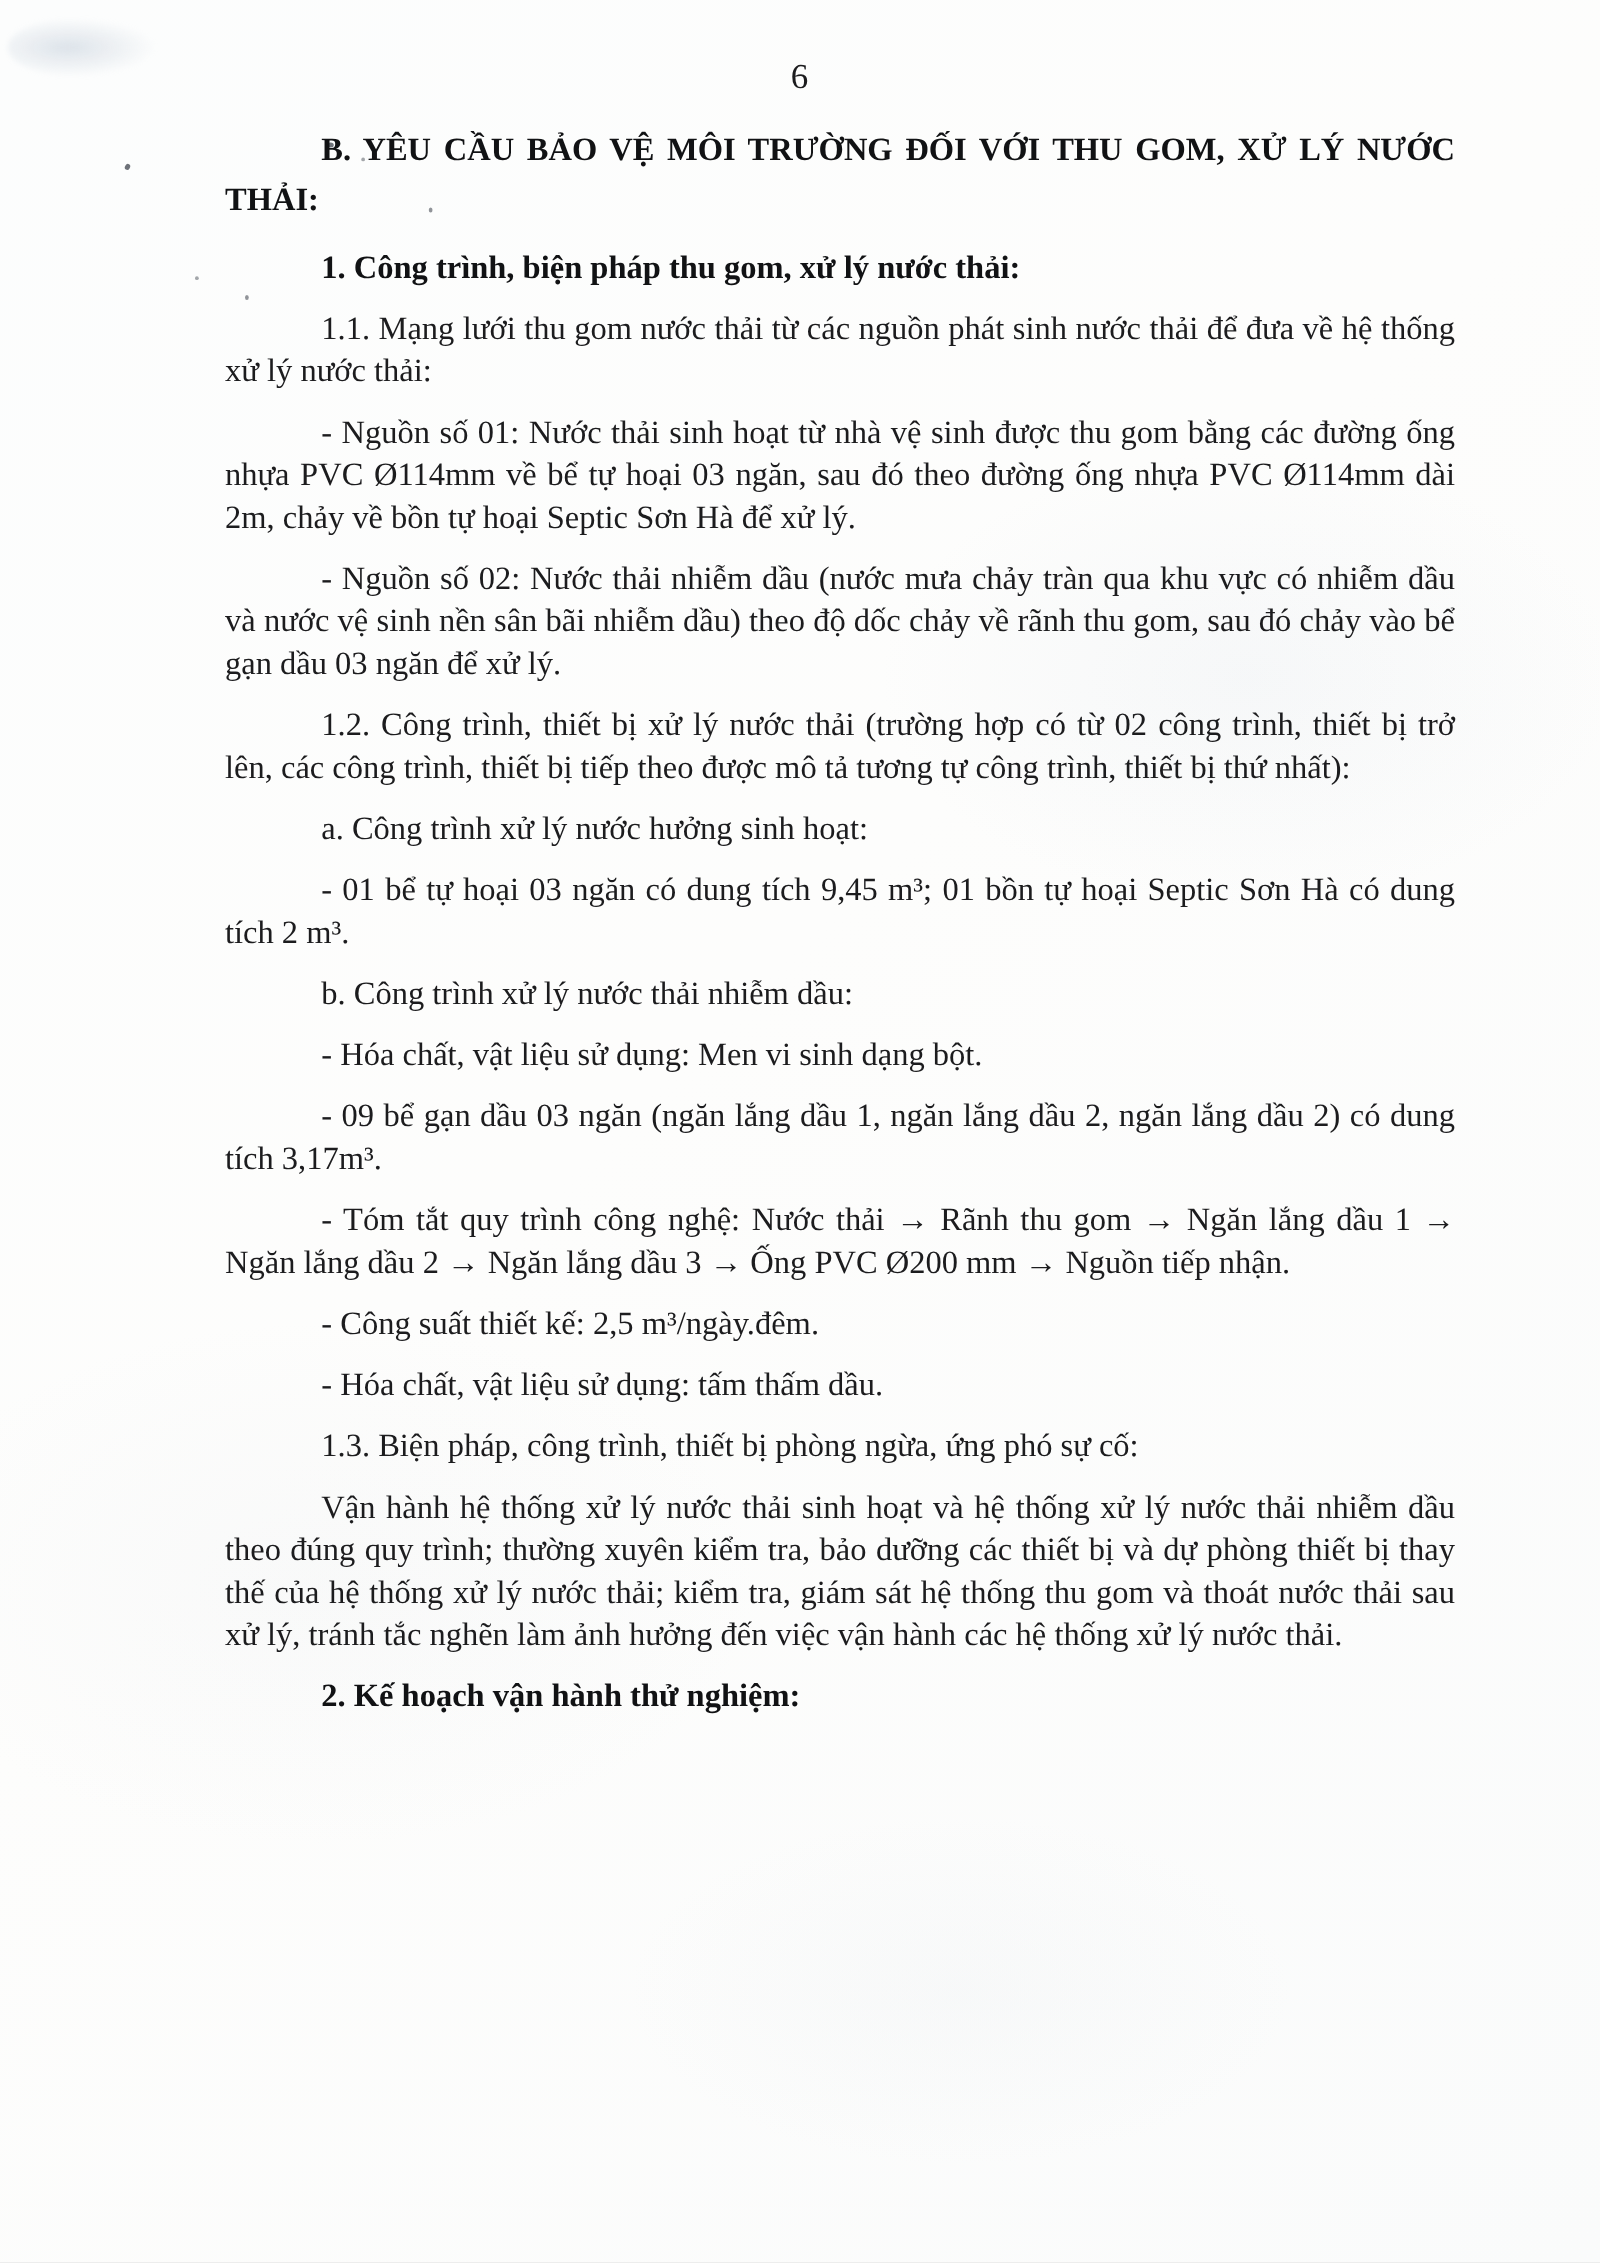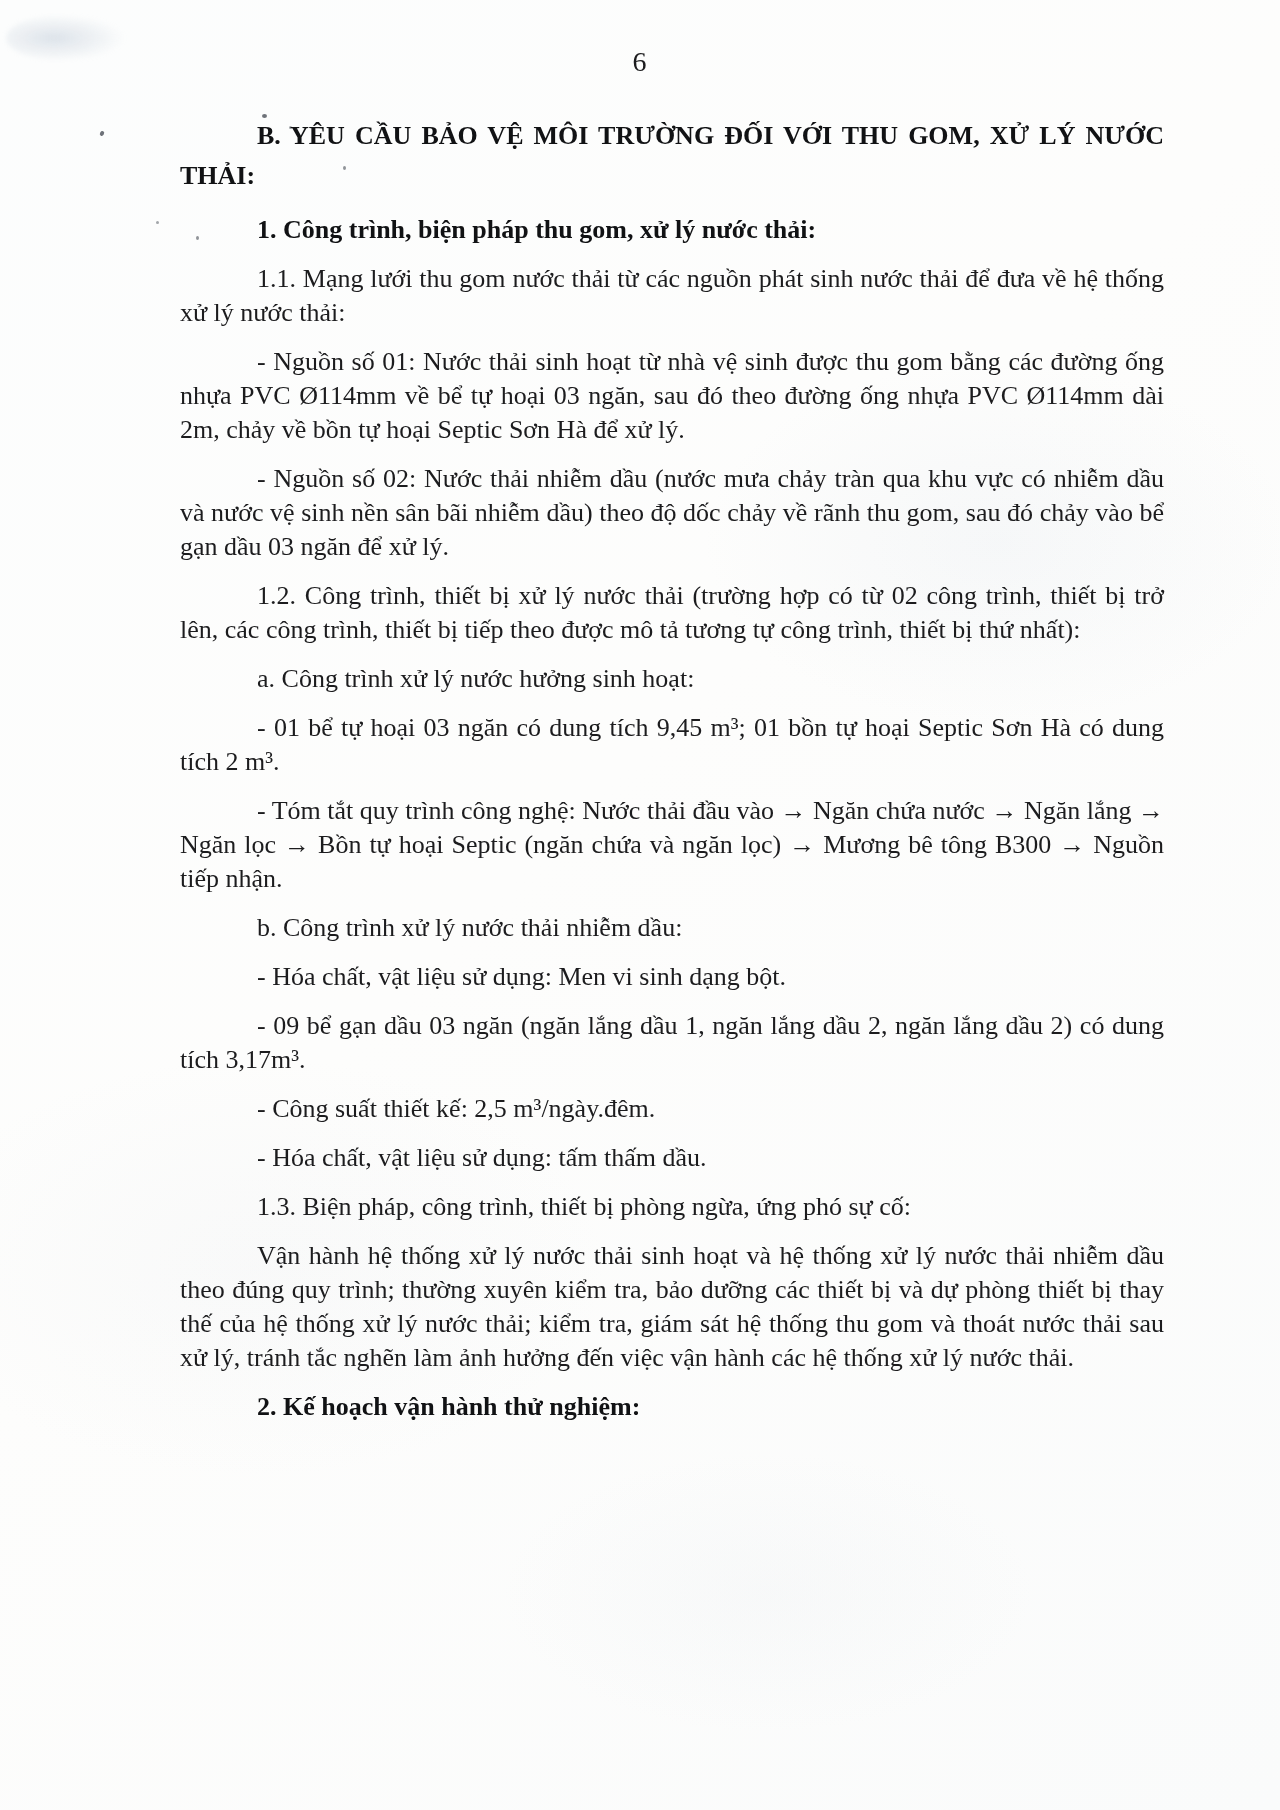--- a/index.html
+++ b/index.html
@@ -50,21 +50,21 @@
     left: 0;
     width: 100%;
     text-align: center;
     font-size: 28px;
     letter-spacing: 1px;
   }
 
   .content {
     position: absolute;
     left: 180px;
-    top: 116px;
+    top: 100px;
     width: 984px;
     font-size: 26px;
     line-height: 34px;
     text-align: justify;
   }
   .content p {
     margin: 0 0 15px 0;
     text-indent: 77px;
   }
   .content p.h {
@@ -96,24 +96,24 @@
 
   <div class="content">
     <p class="h hb">B. YÊU CẦU BẢO VỆ MÔI TRƯỜNG ĐỐI VỚI THU GOM, XỬ LÝ NƯỚC THẢI:</p>
     <p class="h">1. Công trình, biện pháp thu gom, xử lý nước thải:</p>
     <p>1.1. Mạng lưới thu gom nước thải từ các nguồn phát sinh nước thải để đưa về hệ thống xử lý nước thải:</p>
     <p>- Nguồn số 01: Nước thải sinh hoạt từ nhà vệ sinh được thu gom bằng các đường ống nhựa PVC Ø114mm về bể tự hoại 03 ngăn, sau đó theo đường ống nhựa PVC Ø114mm dài 2m, chảy về bồn tự hoại Septic Sơn Hà để xử lý.</p>
     <p>- Nguồn số 02: Nước thải nhiễm dầu (nước mưa chảy tràn qua khu vực có nhiễm dầu và nước vệ sinh nền sân bãi nhiễm dầu) theo độ dốc chảy về rãnh thu gom, sau đó chảy vào bể gạn dầu 03 ngăn để xử lý.</p>
     <p>1.2. Công trình, thiết bị xử lý nước thải (trường hợp có từ 02 công trình, thiết bị trở lên, các công trình, thiết bị tiếp theo được mô tả tương tự công trình, thiết bị thứ nhất):</p>
     <p>a. Công trình xử lý nước hưởng sinh hoạt:</p>
     <p>- 01 bể tự hoại 03 ngăn có dung tích 9,45 m³; 01 bồn tự hoại Septic Sơn Hà có dung tích 2 m³.</p>
-    <p>- Tóm tắt quy trình công nghệ: Nước thải đầu vào → Ngăn chứa nước → Ngăn lắng → Ngăn lọc → Bồn tự hoại Septic (ngăn chứa và ngăn lọc) → Mương bê tông B300 → Nguồn tiếp nhận.</p>
     <p>b. Công trình xử lý nước thải nhiễm dầu:</p>
     <p>- Hóa chất, vật liệu sử dụng: Men vi sinh dạng bột.</p>
     <p>- 09 bể gạn dầu 03 ngăn (ngăn lắng dầu 1, ngăn lắng dầu 2, ngăn lắng dầu 2) có dung tích 3,17m³.</p>
+    <p>- Tóm tắt quy trình công nghệ: Nước thải → Rãnh thu gom → Ngăn lắng dầu 1 → Ngăn lắng dầu 2 → Ngăn lắng dầu 3 → Ống PVC Ø200 mm → Nguồn tiếp nhận.</p>
     <p>- Công suất thiết kế: 2,5 m³/ngày.đêm.</p>
     <p>- Hóa chất, vật liệu sử dụng: tấm thấm dầu.</p>
     <p>1.3. Biện pháp, công trình, thiết bị phòng ngừa, ứng phó sự cố:</p>
     <p>Vận hành hệ thống xử lý nước thải sinh hoạt và hệ thống xử lý nước thải nhiễm dầu theo đúng quy trình; thường xuyên kiểm tra, bảo dưỡng các thiết bị và dự phòng thiết bị thay thế của hệ thống xử lý nước thải; kiểm tra, giám sát hệ thống thu gom và thoát nước thải sau xử lý, tránh tắc nghẽn làm ảnh hưởng đến việc vận hành các hệ thống xử lý nước thải.</p>
     <p class="h">2. Kế hoạch vận hành thử nghiệm:</p>
   </div>
 
   <div class="red-marks">
     
     

